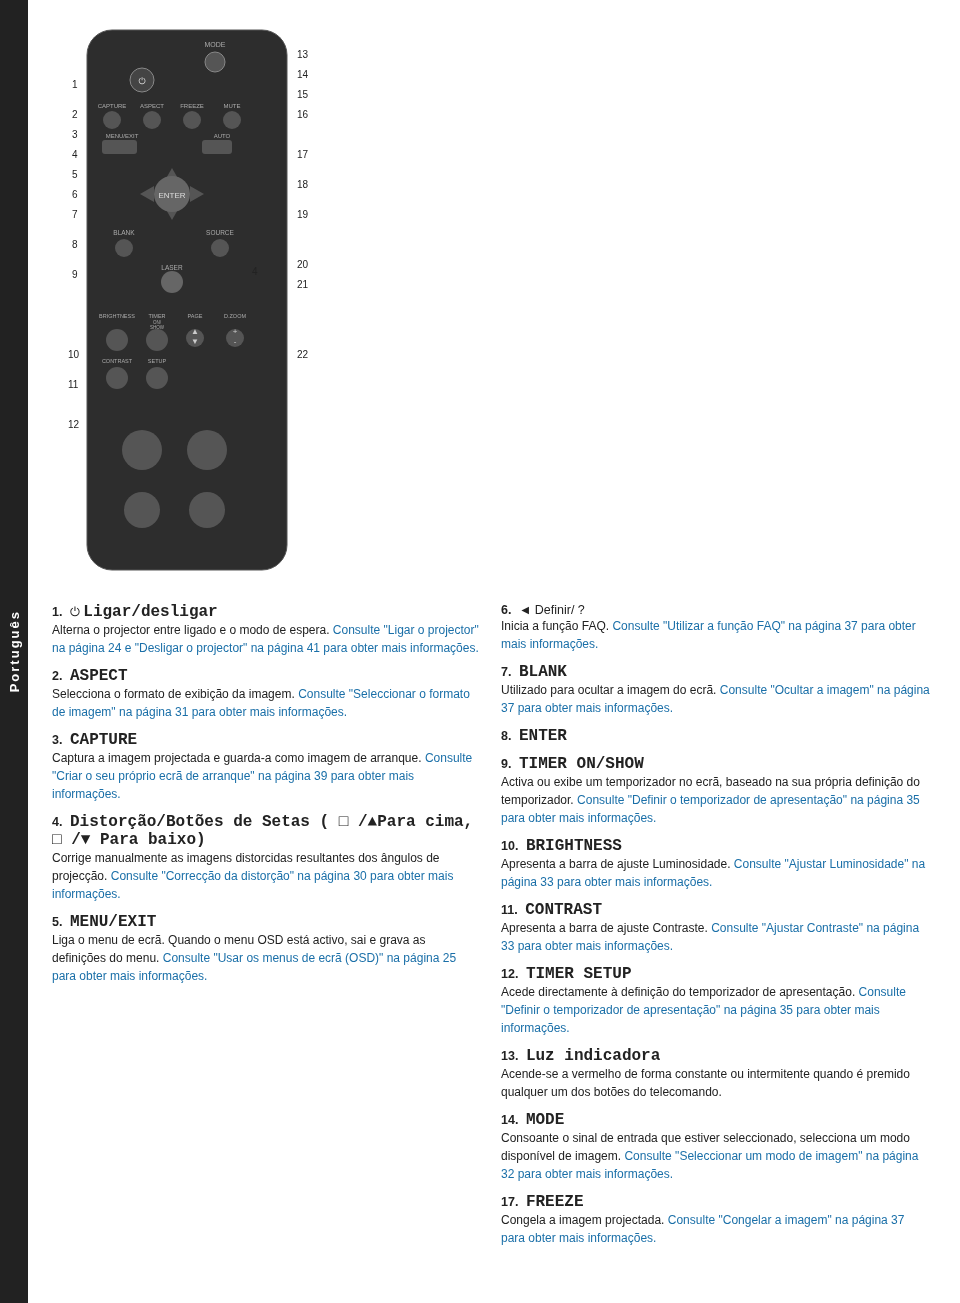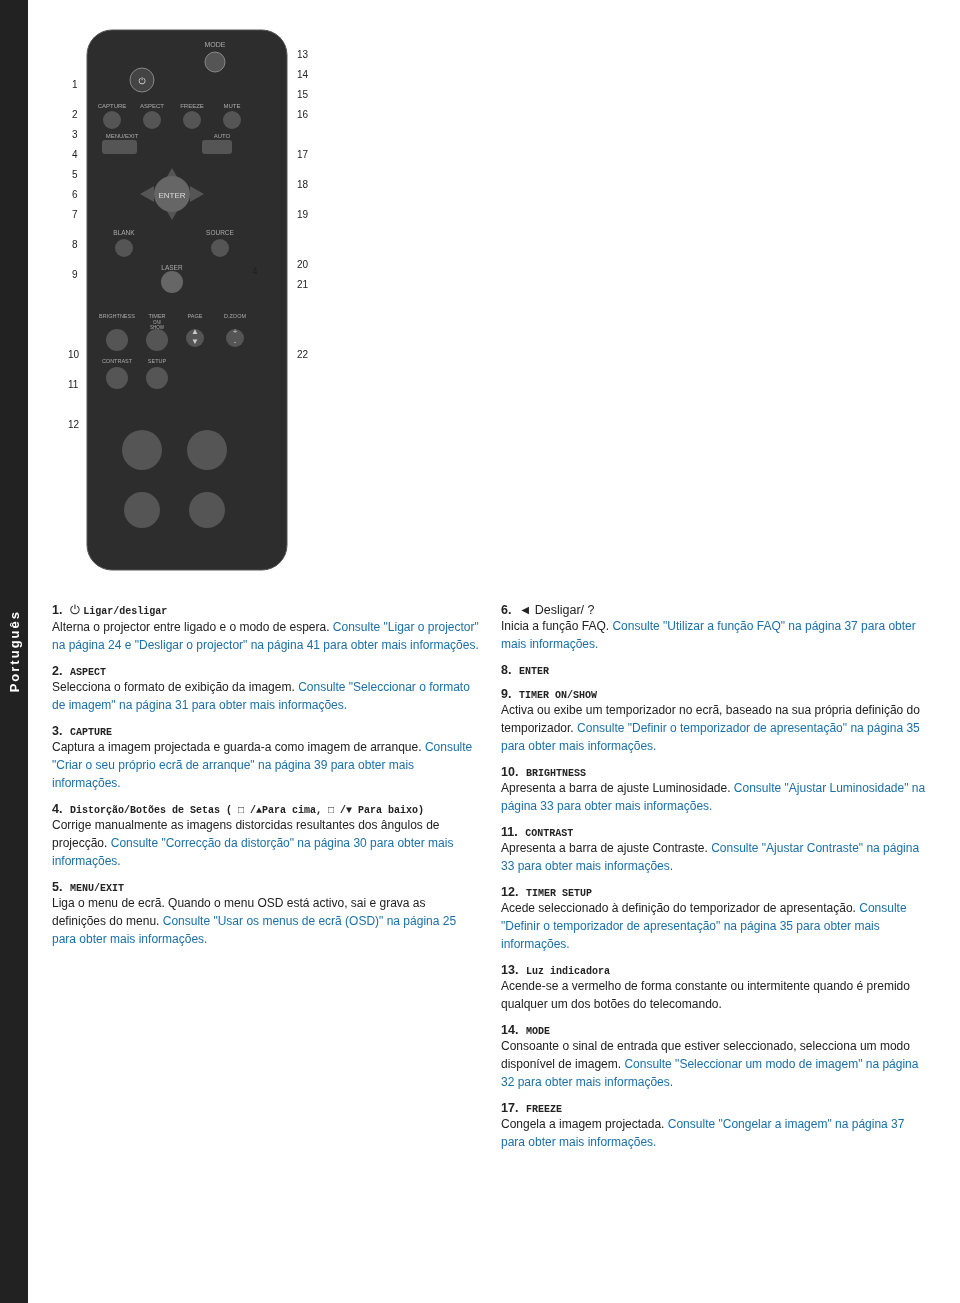--- a/index.html
+++ b/index.html
@@ -55,21 +55,21 @@
     .desc-item {
       margin-bottom: 10px;
     }
     .desc-item .num {
       font-weight: bold;
       margin-right: 4px;
     }
     .desc-item .label {
       font-weight: bold;
       font-family: 'Courier New', monospace;
-      font-size: 10px;
+      font-size: 16px;
     }
     .desc-item .body {
       font-size: 12px;
       line-height: 1.5;
       color: #222;
     }
     .desc-item .link {
       color: #1a6fa8;
       text-decoration: none;
     }
@@ -247,27 +247,35 @@
         <span class="body">
           <span>Liga o menu de ecrã. Quando o menu OSD está activo, sai e grava as definições do menu.</span>
           <span> </span><a class="link">Consulte "Usar os menus de ecrã (OSD)" na página 25 para obter mais informações.</a>
         </span>
       </div>
     </div>
 
     <div class="col-right">
       <div class="desc-item">
         <span class="num">6.</span>
-        <span>◄ Desligar/ ? </span><br>
+        <span>◄ Definir/ ? </span><br>
         <span class="body">
           <span>Inicia a função FAQ.</span>
           <span> </span><a class="link">Consulte "Utilizar a função FAQ" na página 37 para obter mais informações.</a>
         </span>
       </div>
 
+      <div class="desc-item">
+        <span class="num">7.</span>
+        <span class="label">BLANK</span><br>
+        <span class="body">
+          <span>Utilizado para ocultar a imagem do ecrã.</span>
+          <span> </span><a class="link">Consulte "Ocultar a imagem" na página 37 para obter mais informações.</a>
+        </span>
+      </div>
 
       <div class="desc-item">
         <span class="num">8.</span>
         <span class="label">ENTER</span><br>
       </div>
 
       <div class="desc-item">
         <span class="num">9.</span>
         <span class="label">TIMER ON/SHOW</span><br>
         <span class="body">
@@ -291,21 +299,21 @@
         <span class="body">
           <span>Apresenta a barra de ajuste Contraste.</span>
           <span> </span><a class="link">Consulte "Ajustar Contraste" na página 33 para obter mais informações.</a>
         </span>
       </div>
 
       <div class="desc-item">
         <span class="num">12.</span>
         <span class="label">TIMER SETUP</span><br>
         <span class="body">
-          <span>Acede seleccionado à definição do temporizador de apresentação.</span>
+          <span>Acede directamente à definição do temporizador de apresentação.</span>
           <span> </span><a class="link">Consulte "Definir o temporizador de apresentação" na página 35 para obter mais informações.</a>
         </span>
       </div>
 
       <div class="desc-item">
         <span class="num">13.</span>
         <span class="label">Luz indicadora</span><br>
         <span class="body">Acende-se a vermelho de forma constante ou intermitente quando é premido qualquer um dos botões do telecomando.</span>
       </div>
 

